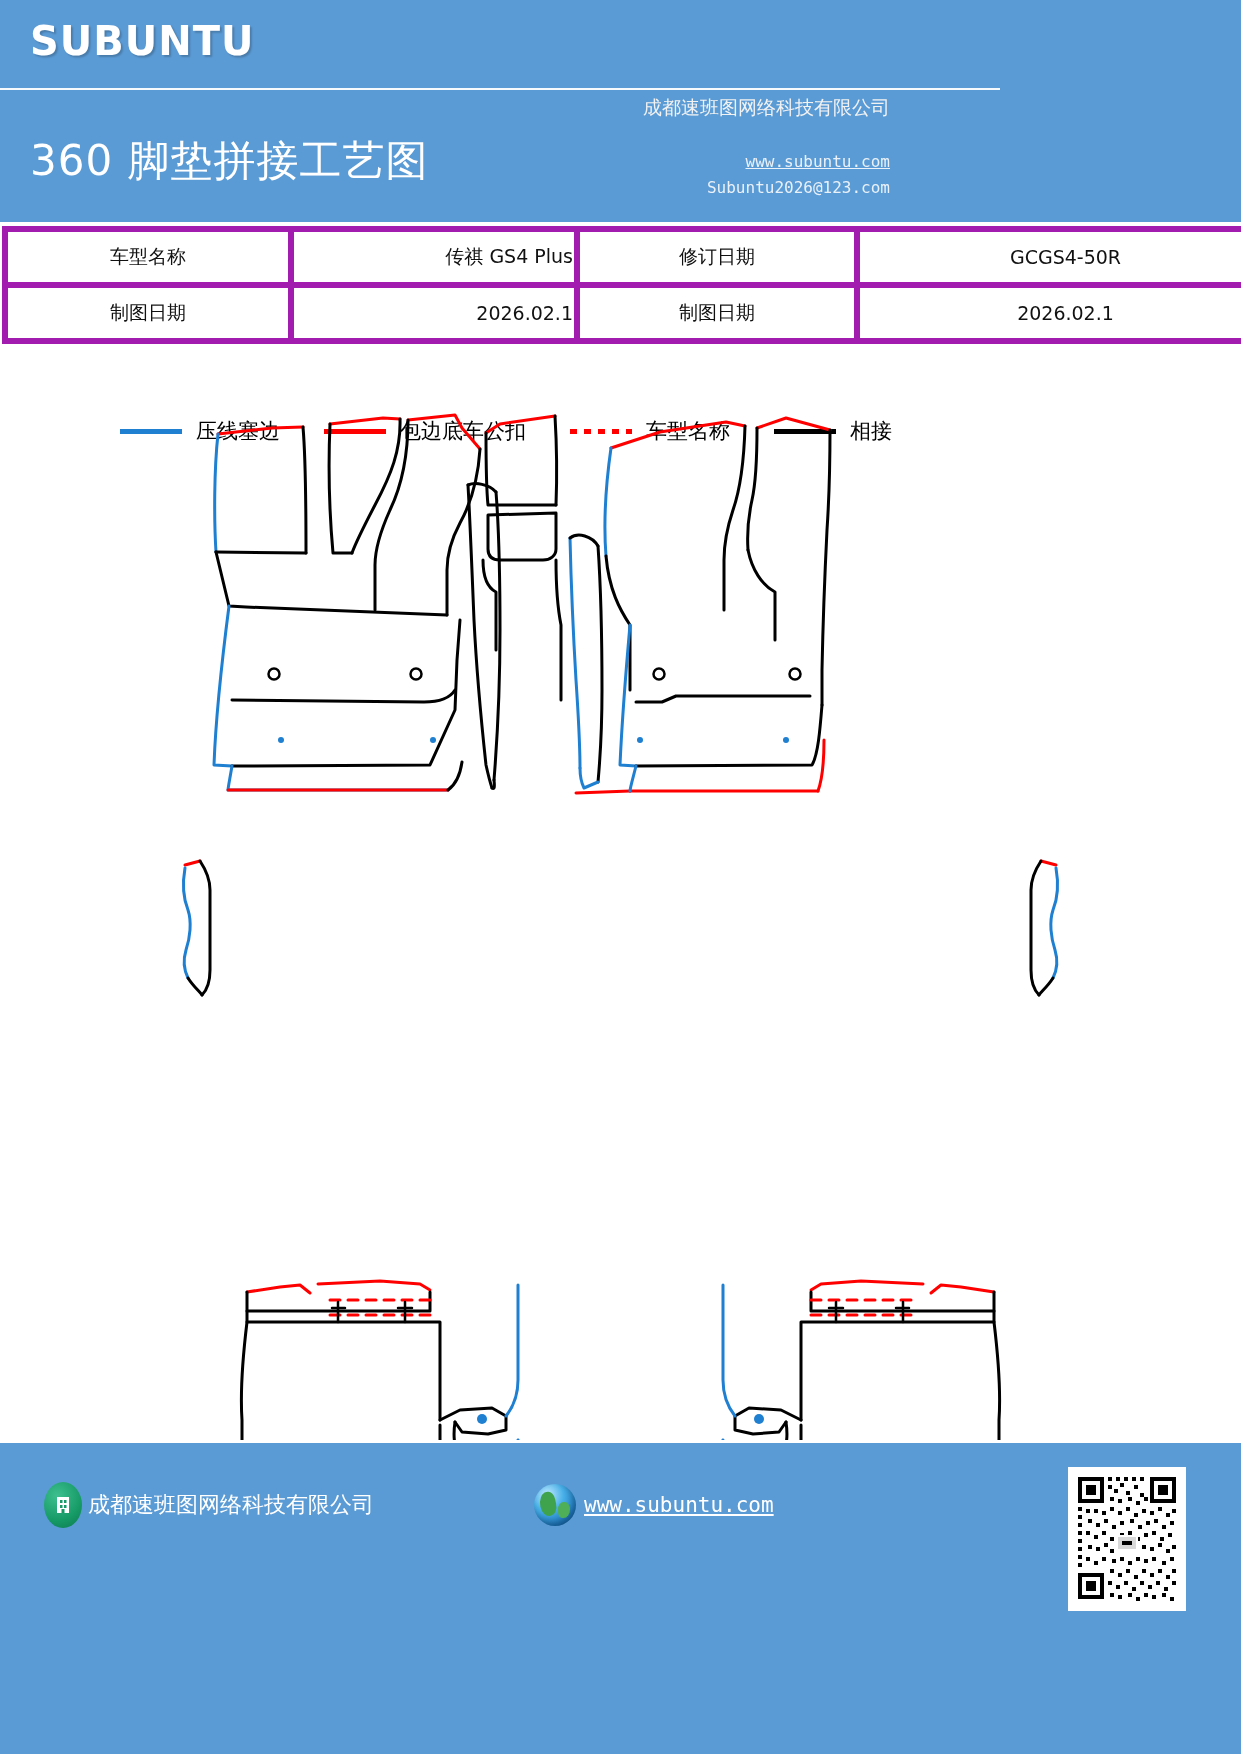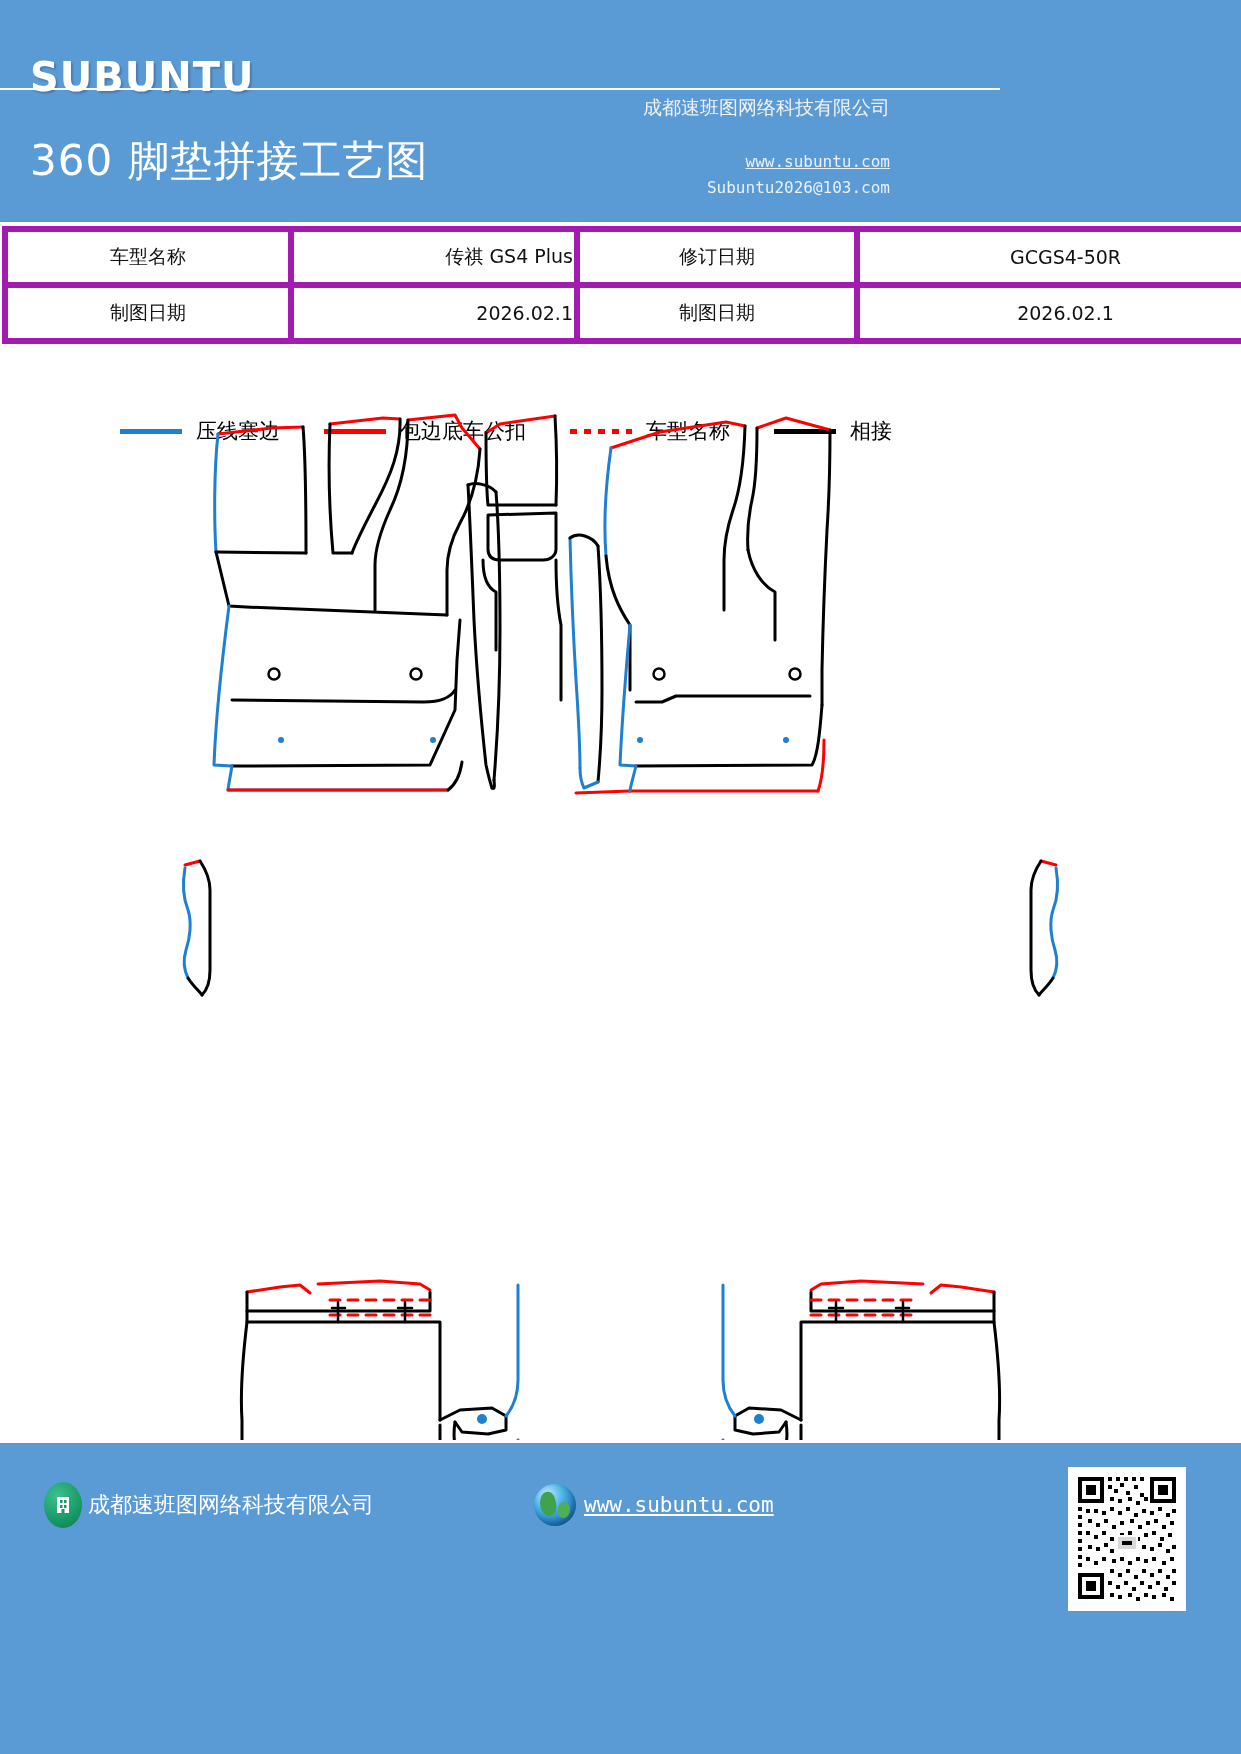--- a/index.html
+++ b/index.html
@@ -29,21 +29,20 @@
   .brand-logo {
     position: absolute;
     left: 30px;
     top: 18px;
     font-family: "DejaVu Sans", sans-serif;
     font-weight: 700;
     font-size: 40px;
     letter-spacing: 1px;
     color: #ffffff;
     text-shadow: 2px 2px 2px rgba(0,0,0,0.20);
-    margin-top: 36px;
   }
   .header-rule {
     position: absolute;
     left: 0;
     top: 88px;
     width: 1000px;
     height: 2px;
     background: #ffffff;
     opacity: .95;
   }
@@ -266,21 +265,21 @@
 <body>
 
 <div id="page">
 
   <div class="header">
     <div class="brand-logo">SUBUNTU</div>
     <div class="header-rule"></div>
     <div class="doc-title">360 脚垫拼接工艺图</div>
     <div class="company-name-top">成都速班图网络科技有限公司</div>
     <div class="header-web">www.subuntu.com</div>
-    <div class="header-mail">Subuntu2026@103.com</div>
+    <div class="header-mail">Subuntu2026@123.com</div>
   </div>
 
   <table class="info-table">
     <tbody>
       <tr>
         <td class="label">车型名称</td>
         <td class="value">传祺 GS4 Plus</td>
         <td class="label2">修订日期</td>
         <td class="value2 val-mono">GCGS4-50R</td>
       </tr>

